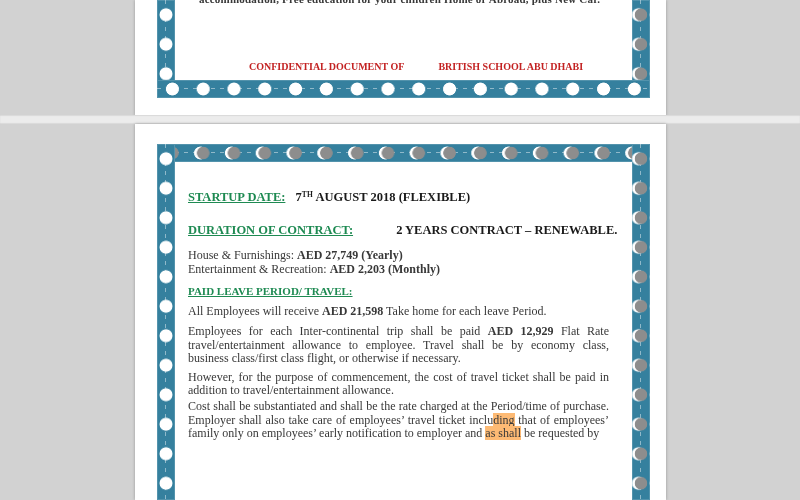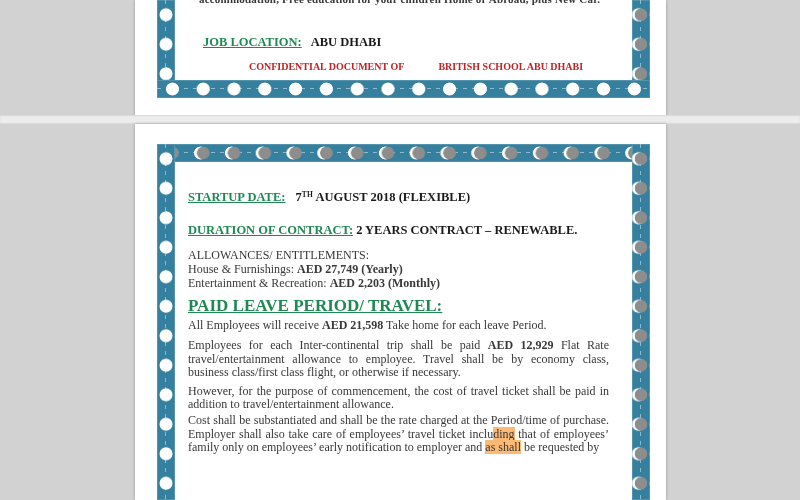--- a/index.html
+++ b/index.html
@@ -105,49 +105,46 @@
     font-size: 10px; font-weight: bold; color: #c32222;
     display: inline-flex; gap: 34px; white-space: nowrap;
   }
 
   .content {
     position: absolute; left: 53px; top: 42px; width: 421px;
     font-size: 12px; line-height: 13.2px; color: #383838;
   }
   .content p { margin: 0; }
   .hline { font-size: 12.5px; color: #1a1a1a; white-space: nowrap; }
-  .hline .val { font-weight: bold; }
+  .hline .val { font-weight: bold; margin-left: 40px; }
   .startup { margin-top: 22px !important; }
   .startup .val { margin-left: 10px; }
   .startup sup { font-size: 7.5px; vertical-align: 4px; letter-spacing: .3px; }
   .duration { margin-top: 20px !important; }
   .allow-block { margin-top: 11px; line-height: 14px; }
-  .paid-heading { margin-top: 9px !important; font-size: 17px; }
+  .paid-heading { margin-top: 9px !important; font-size: 11px; }
   .para { text-align: justify; }
   .p-leave { margin-top: 0 !important; }
   .p-takehome { margin-top: 6.5px !important; }
   .p-trip { margin-top: 7px !important; font-family: Liberation Serif, serif; }
   .p-commence { margin-top: 6px !important; }
   .p-cost { margin-top: 3px !important; }
 </style>
 </head>
 <body>
 
 <div class="stage">
 
   <div class="page page1">
     <div class="band v-white p1-band-left"></div>
     <div class="band v-shade p1-band-right"></div>
     <div class="band h-white p1-band-bottom"></div>
 
     <div class="p1-topline">accommodation, Free education for your children Home or Abroad, plus New Car.</div>
 
-    <div class="p1-job">
-      <span class="green-h">JOB LOCATION:</span><span class="bold">ABU DHABI</span>
-    </div>
 
     <div class="p1-footer">
       <span>CONFIDENTIAL DOCUMENT OF</span>
       <span>BRITISH SCHOOL ABU DHABI</span>
     </div>
   </div>
 
   <div class="page-gap"></div>
 
   <div class="page page2">
@@ -159,21 +156,20 @@
 
       <p class="hline startup">
         <span class="green-h">STARTUP DATE:</span><span class="val"><span>7</span><sup>TH</sup><span> AUGUST 2018 (FLEXIBLE)</span></span>
       </p>
 
       <p class="hline duration">
         <span class="green-h">DURATION OF CONTRACT:</span><span class="val"> 2 YEARS CONTRACT – RENEWABLE.</span>
       </p>
 
       <div class="allow-block">
-        <p>ALLOWANCES/ ENTITLEMENTS:</p>
         <p><span>House &amp; Furnishings: </span><span class="bold">AED 27,749 (Yearly)</span></p>
         <p><span>Entertainment &amp; Recreation: </span><span class="bold">AED 2,203 (Monthly)</span></p>
       </div>
 
       <p class="hline paid-heading">
         <span class="green-h">PAID LEAVE PERIOD/ TRAVEL:</span>
       </p>
 
 
       <p class="para p-takehome"><span>All Employees will receive </span><span class="bold">AED 21,598</span><span> Take home for each leave Period.</span></p>

